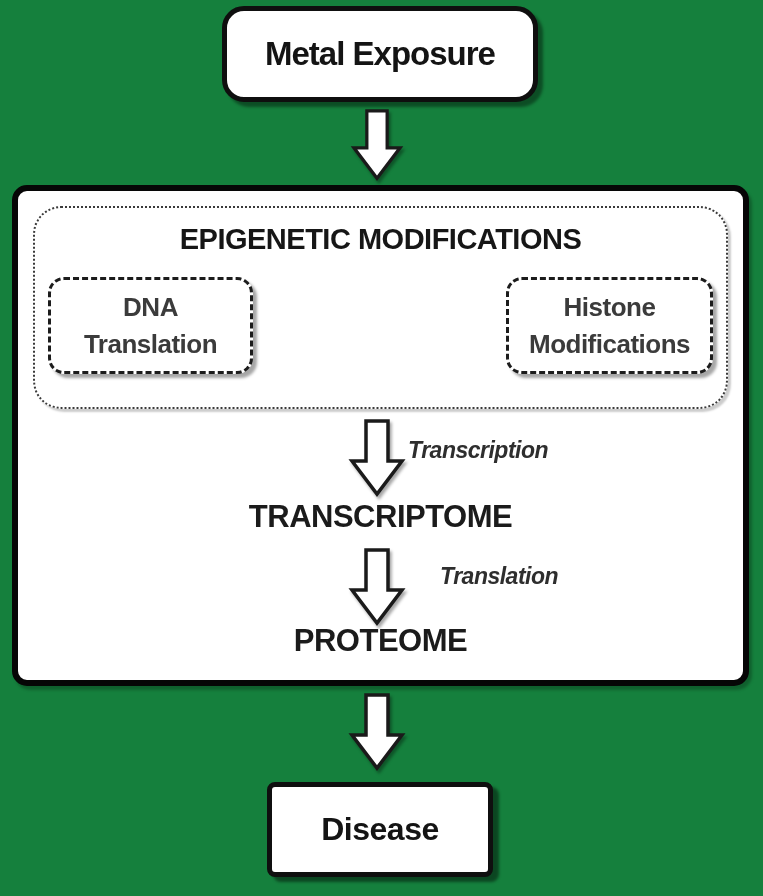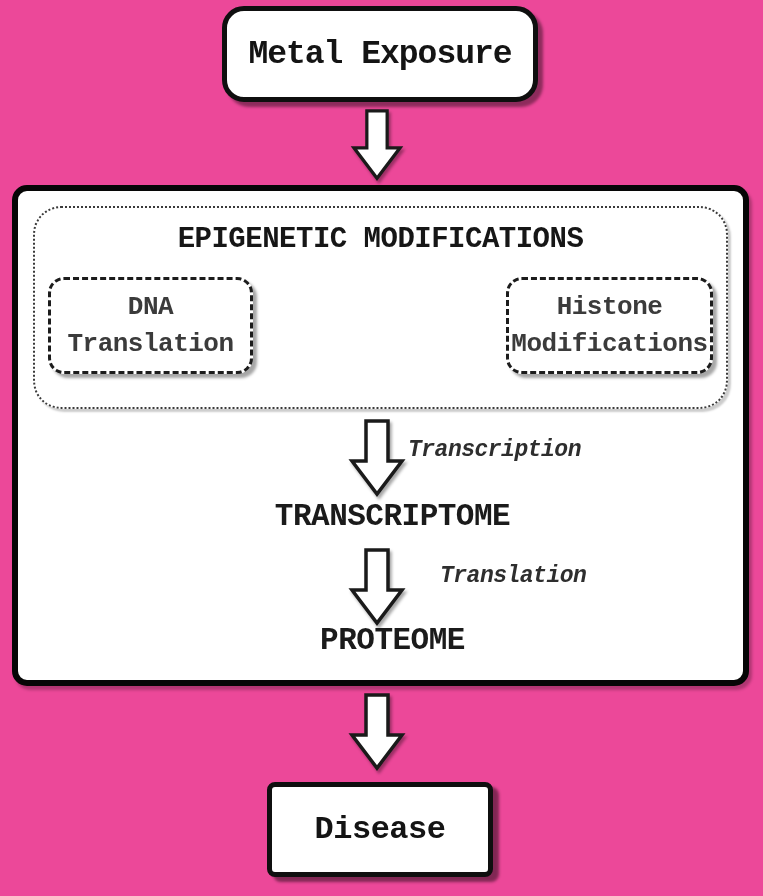--- a/index.html
+++ b/index.html
@@ -4,22 +4,22 @@
 <style>
   html, body {
     margin: 0;
     padding: 0;
     background: #ffffff;
   }
   #page {
     position: relative;
     width: 763px;
     height: 896px;
-    background: #ec4899;
-    font-family: Liberation Mono, monospace;
+    background: #15803d;
+    font-family: Liberation Sans, sans-serif;
     overflow: hidden;
   }
 
   
   .solid-box {
     position: absolute;
     box-sizing: border-box;
     background: #ffffff;
     border: 5px solid #0f0f0f;
     display: flex;
@@ -113,21 +113,21 @@
   .down-arrow polygon {
     fill: #ffffff;
     stroke: #1a1a1a;
     stroke-width: 3.5;
     stroke-linejoin: miter;
   }
 
   
   .flow-caps {
     position: absolute;
-    left: 12px; width: 725px;
+    left: 0; width: 725px;
     text-align: center;
     font-weight: bold;
     font-size: 31px;
     letter-spacing: -0.5px;
     color: #1b1b1b;
   }
   .flow-italic {
     position: absolute;
     font-weight: bold;
     font-style: italic;

